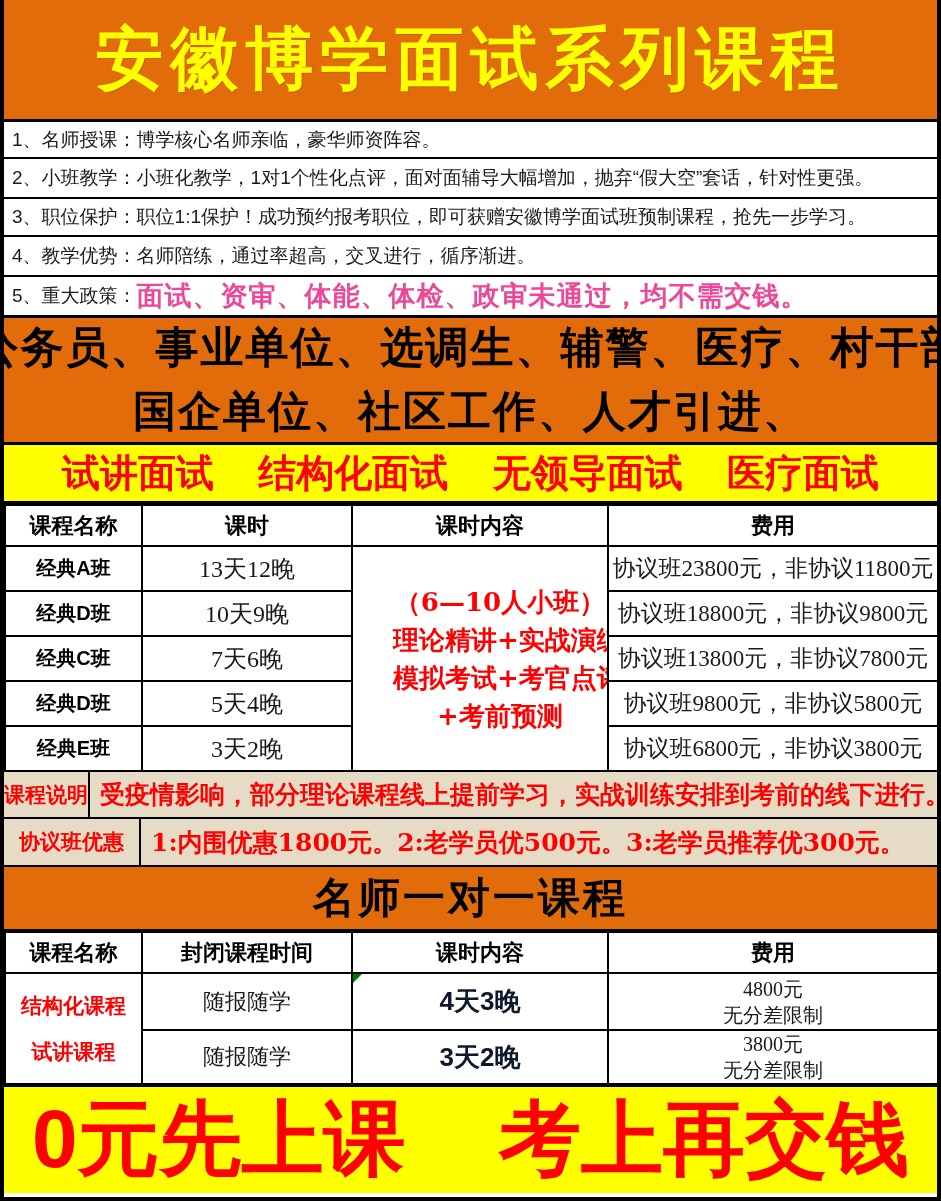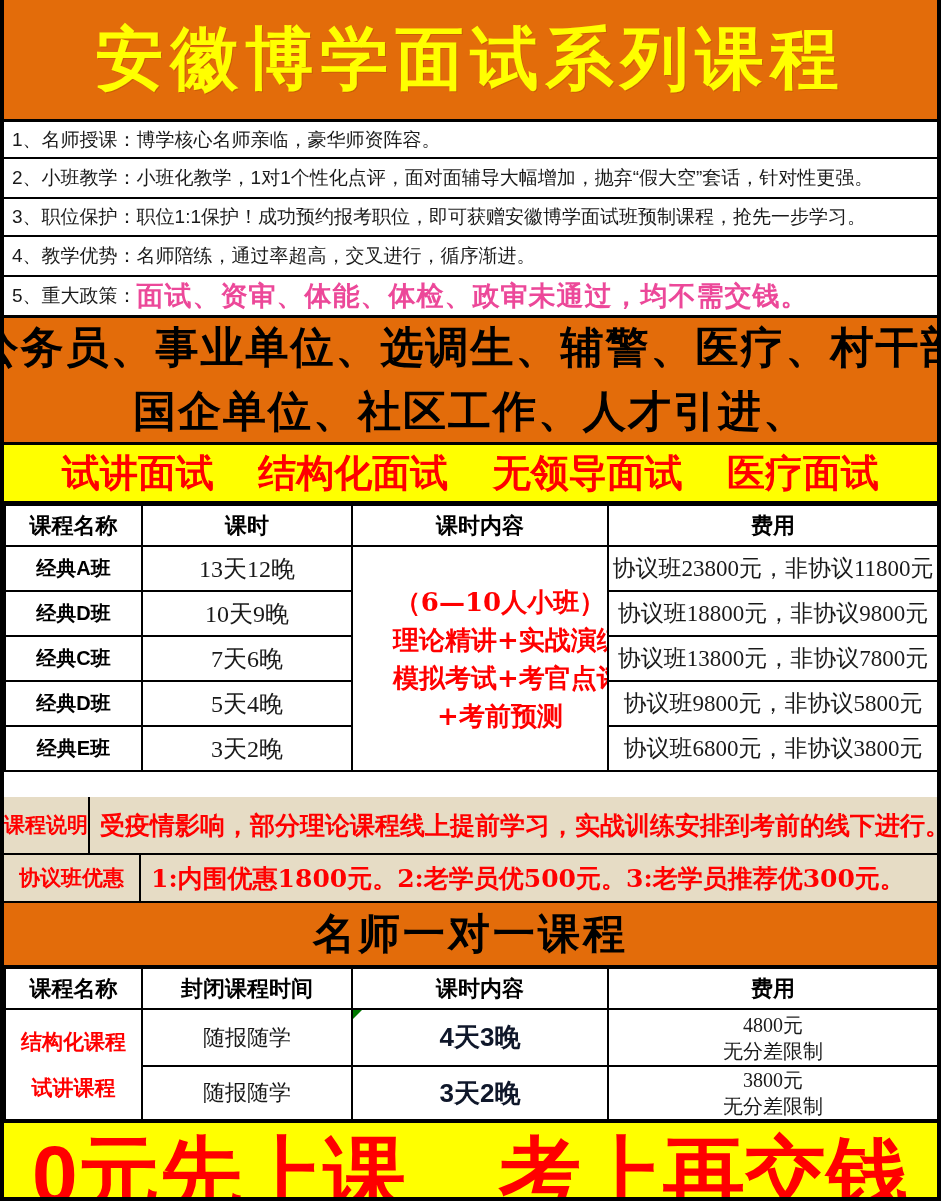--- a/index.html
+++ b/index.html
@@ -135,21 +135,21 @@
     line-height: 38px;
     white-space: nowrap;
   }
 
   
   .note-row {
     display: flex;
     background: #E6DCC5;
     border-bottom: 2px solid #000;
   }
-  .note-row:first-child { height: 58px; margin-top: 25px; }
+  .note-row:first-child { height: 47px; }
   .note-row:last-child { height: 48px; }
   .note-label {
     width: 137px;
     border-right: 2px solid #000;
     display: flex;
     align-items: center;
     justify-content: center;
     color: #FF0000;
     font-weight: bold;
     font-size: 21px;

